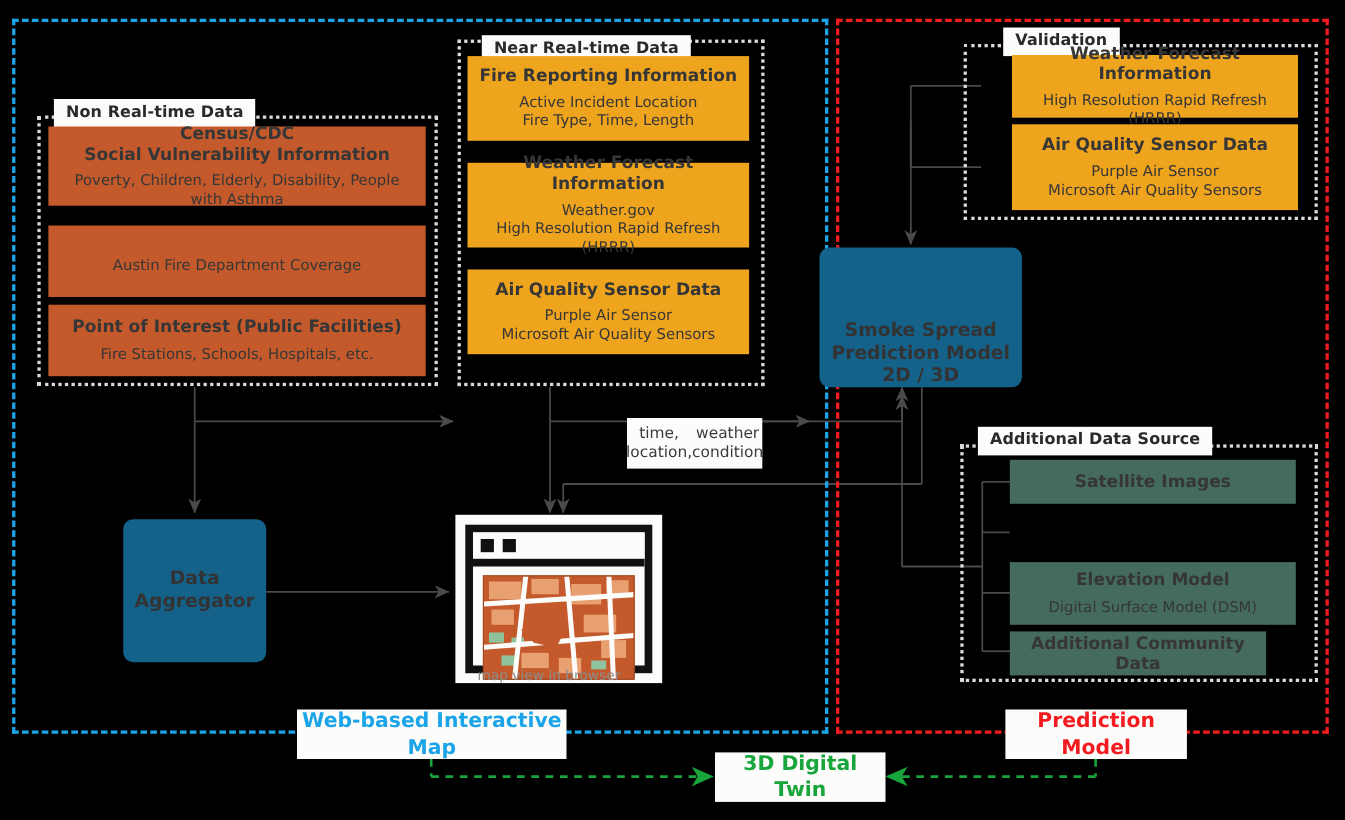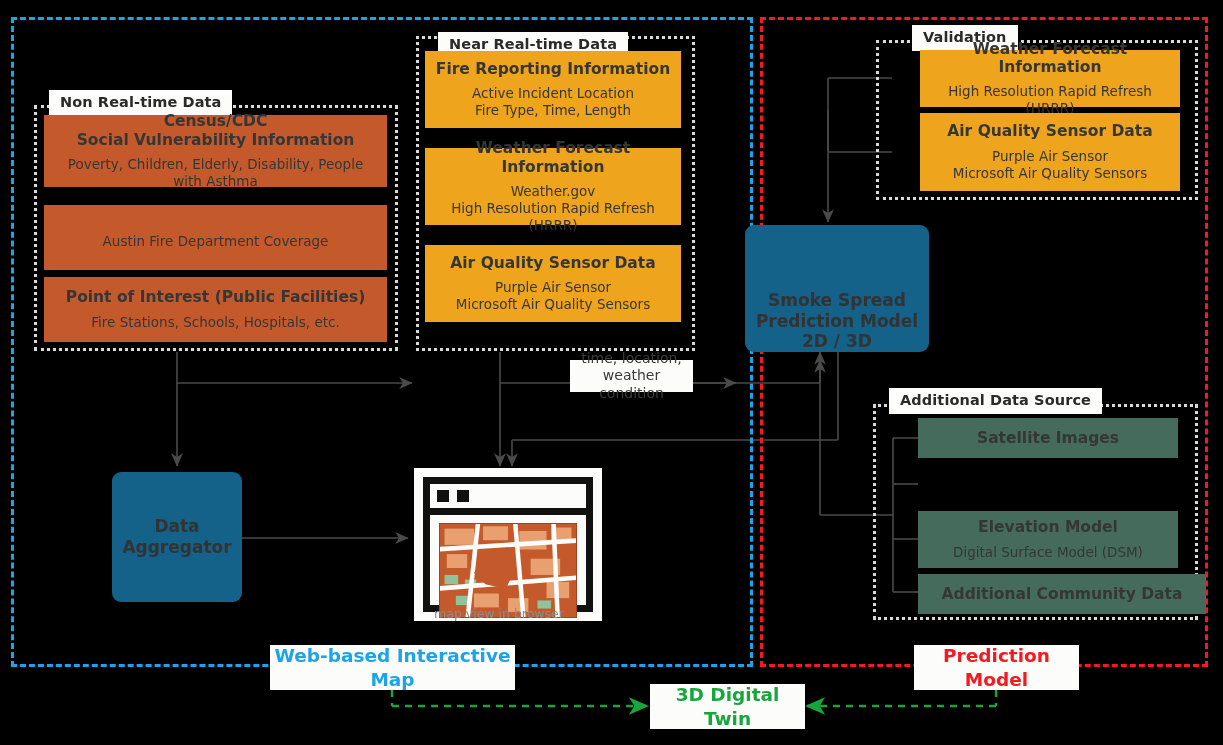--- a/index.html
+++ b/index.html
@@ -184,21 +184,21 @@
   <div class="abs group" style="left:873px;top:404px;width:325px;height:216px;"></div>
   <div class="chip" style="left:889px;top:388px;">Additional Data Source</div>
 
   <div class="abs card c-green nosub" style="left:918px;top:418px;width:260px;height:40px;">
     <div class="t">Satellite Images</div>
   </div>
   <div class="abs card c-green" style="left:918px;top:511px;width:260px;height:57px;">
     <div class="t">Elevation Model</div>
     <div class="s">Digital Surface Model (DSM)</div>
   </div>
-  <div class="abs card c-green nosub" style="left:918px;top:574px;width:288px;height:40px;">
+  <div class="abs card c-green nosub" style="left:918px;top:574px;width:233px;height:40px;">
     <div class="t">Additional Community Data</div>
   </div>
 
   <div class="abs proc" style="left:745px;top:225px;width:184px;height:127px;align-items:flex-end;">
     <div>
       <span>Smoke Spread</span><br>
       <span>Prediction Model</span><br>
       <span>2D / 3D</span>
     </div>
   </div>
@@ -250,21 +250,21 @@
                 <path d="M100,-5 L104,85"></path>
             </g>
             <path d="M40,30 L58,26 L66,40 L58,56 L40,52 L30,42 Z" fill="#C45A2B"></path>
           </svg>
         </div>
       </div>
     </div>
   </div>
   <div class="caption" style="left:414px;top:606px;width:170px;">map view in browser</div>
 
-  <div class="wlabel mid" style="left:570px;top:360px;width:123px;height:32px;flex-direction:column;">
+  <div class="wlabel mid" style="left:570px;top:380px;width:123px;height:46px;flex-direction:row;">
     <span>time, location,</span>
     <span>weather condition</span>
   </div>
 
   <div class="wlabel web" style="left:270px;top:645px;width:245px;height:45px;">
     <span>Web-based Interactive Map</span>
   </div>
   <div class="wlabel pred" style="left:914px;top:645px;width:165px;height:45px;">
     <span>Prediction Model</span>
   </div>

